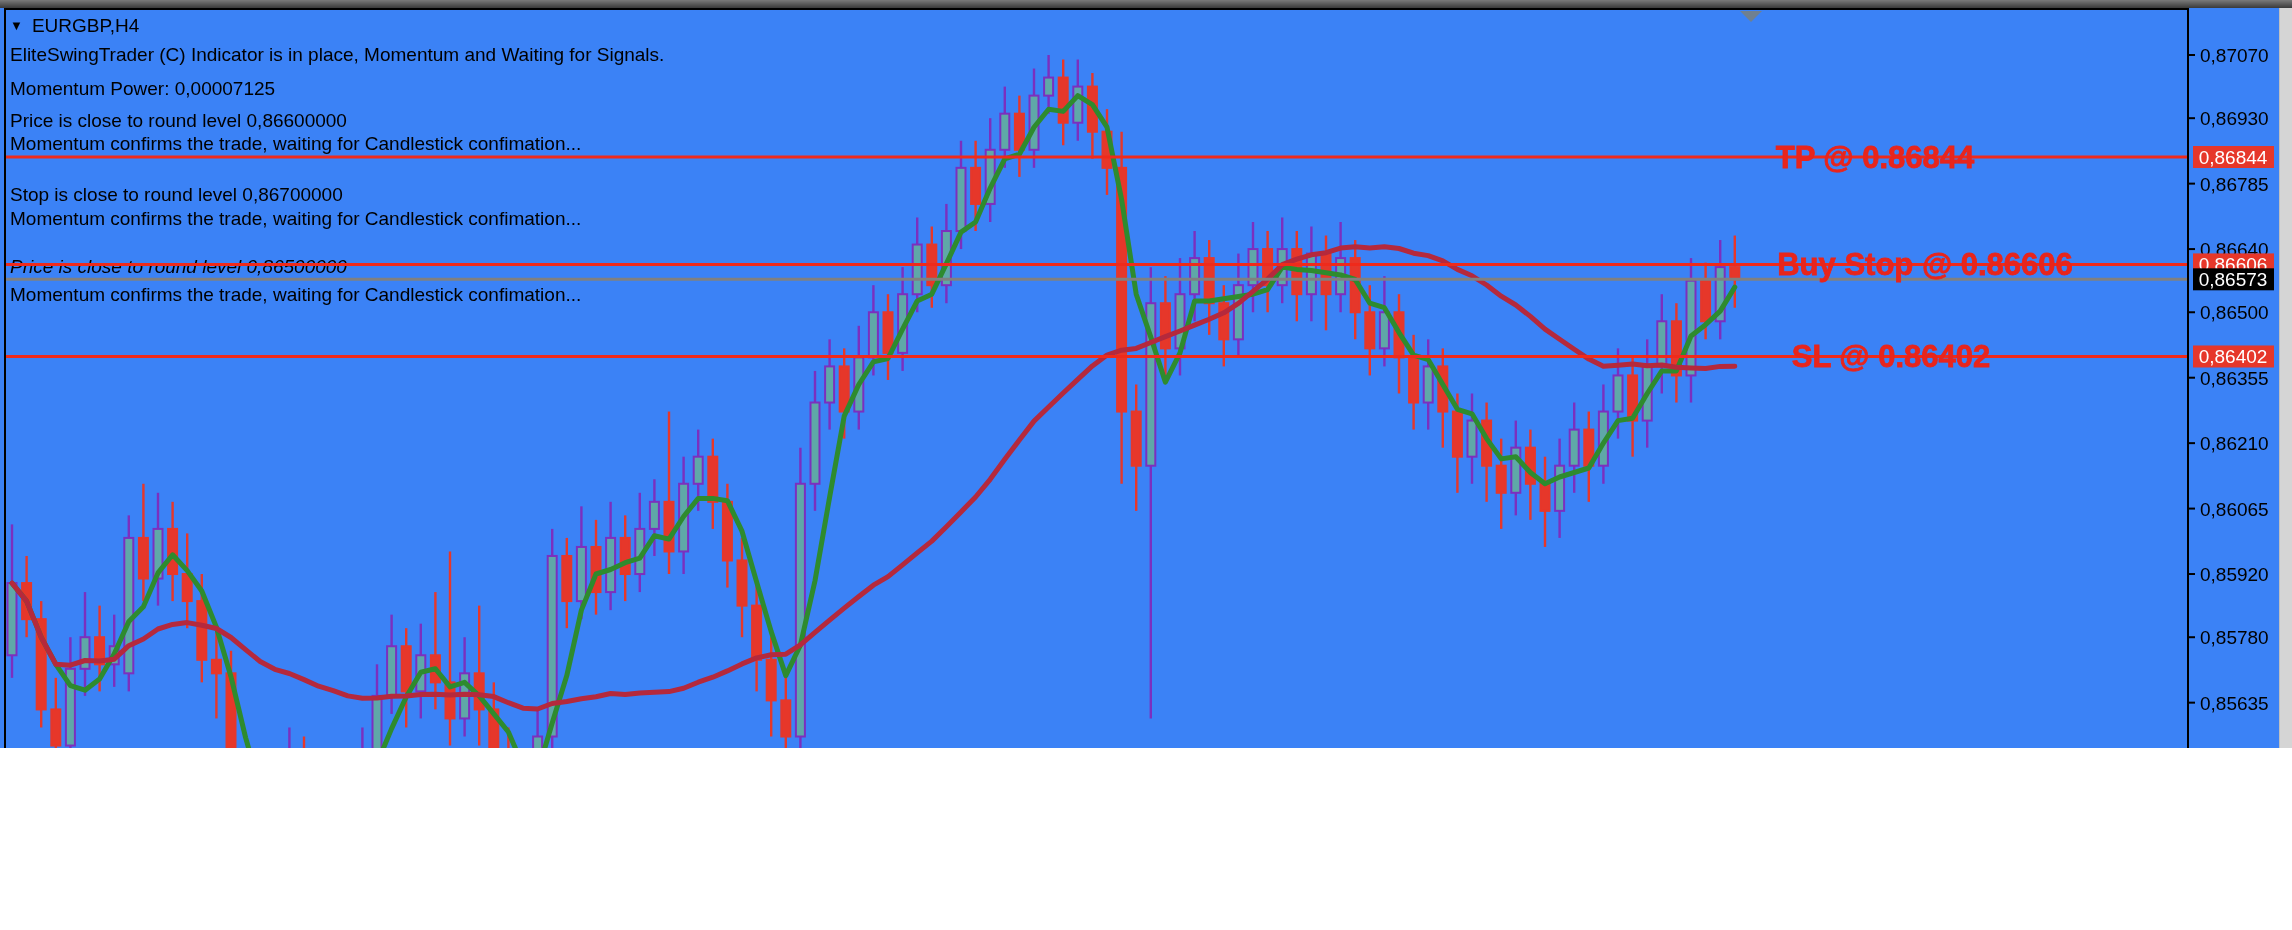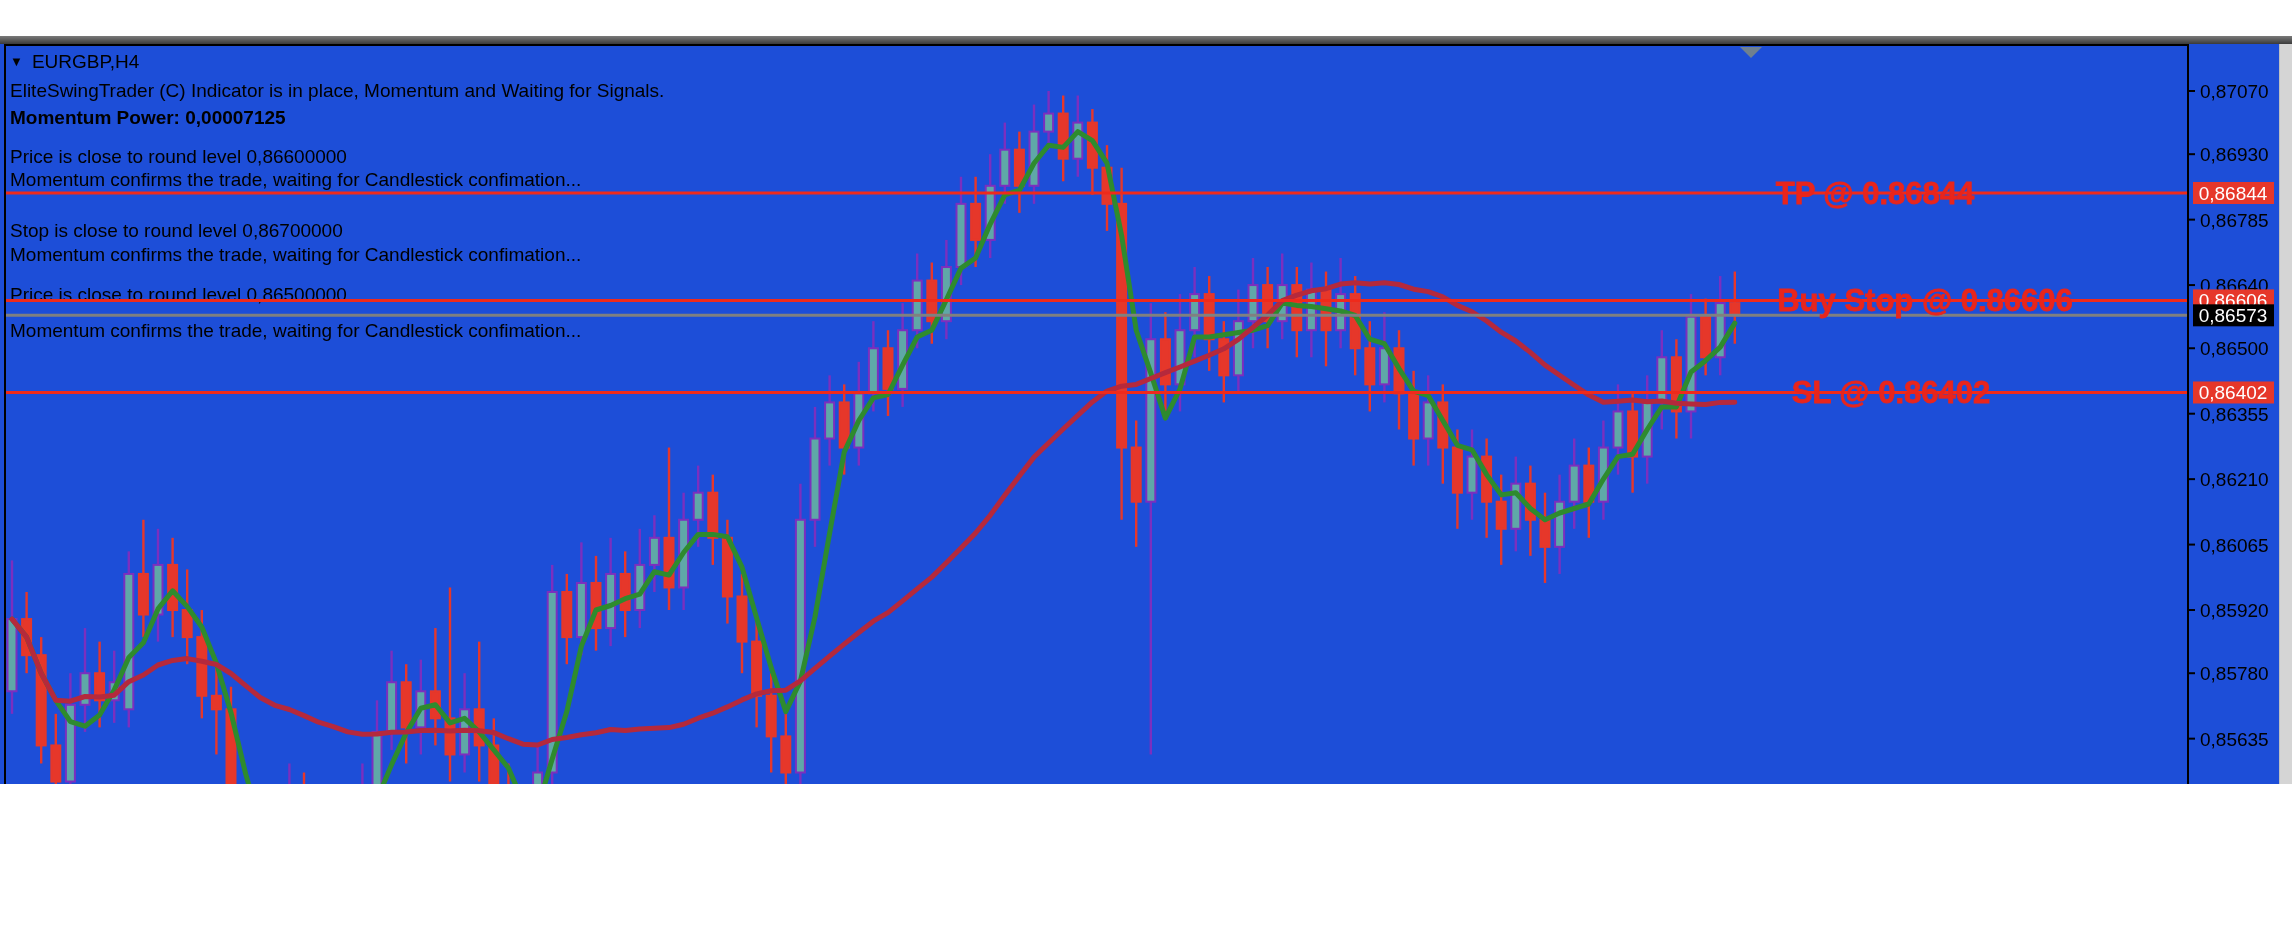--- a/index.html
+++ b/index.html
@@ -1,31 +1,31 @@
 <!DOCTYPE html>
 <html><head>
 <meta charset="utf-8">
 <style>
   html,body{margin:0;padding:0;background:#fff;}
-  .screen{position:relative;width:2292px;height:748px;background:#1d4ed8;
-          font-family:"Liberation Sans",sans-serif;overflow:hidden;margin-top:36px;}
+  .screen{position:relative;width:2292px;height:748px;background:#3b82f6;
+          font-family:"Liberation Sans",sans-serif;overflow:hidden;}
   .top-strip{position:absolute;left:0;top:0;width:2292px;height:8px;
              background:linear-gradient(#7a7a7a,#3a3a3a);}
   .right-strip{position:absolute;right:0;top:8px;width:12px;height:922px;
                background:#d5d5d5;border-left:1px solid #bfbfbf;}
   .bottom-separator{position:absolute;left:0;top:922px;width:2292px;height:3px;background:#0a0a0a;}
   .info{position:absolute;left:0;top:0;z-index:1;color:#000;}
   .info div{position:absolute;left:10px;white-space:nowrap;font-size:19px;line-height:22px;}
   .title-row{top:15px;font-size:20px;}
   .title-row .tri{display:inline-block;font-size:13px;vertical-align:2px;margin-right:9px;}
   .status-line{top:44px;}
-  .momentum-line{top:71px;font-weight:bold;}
+  .momentum-line{top:78px;}
   .msg-p1{top:110px;}  .msg-m1{top:133px;}
   .msg-p2{top:184px;}  .msg-m2{top:208px;}
-  .msg-p3{top:248px;}  .msg-m3{top:284px;}
+  .msg-p3{top:256px;font-style:italic;}  .msg-m3{top:284px;}
   svg.chart{position:absolute;left:0;top:0;z-index:2;}
 </style>
 </head>
 <body>
 
 <div class="screen">
 
   <div class="info">
     <div class="title-row"><span class="tri">▼</span><span>EURGBP,H4</span></div>
     <div class="status-line">EliteSwingTrader (C) Indicator is in place, Momentum and Waiting for Signals.</div>

